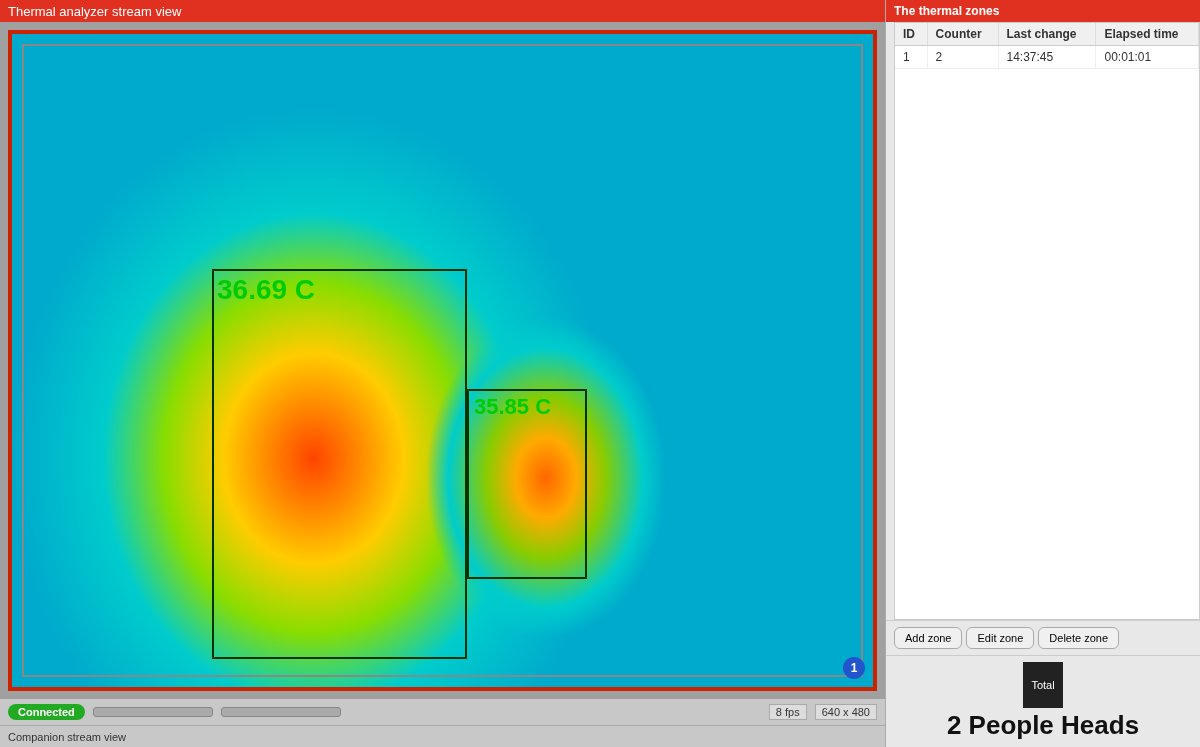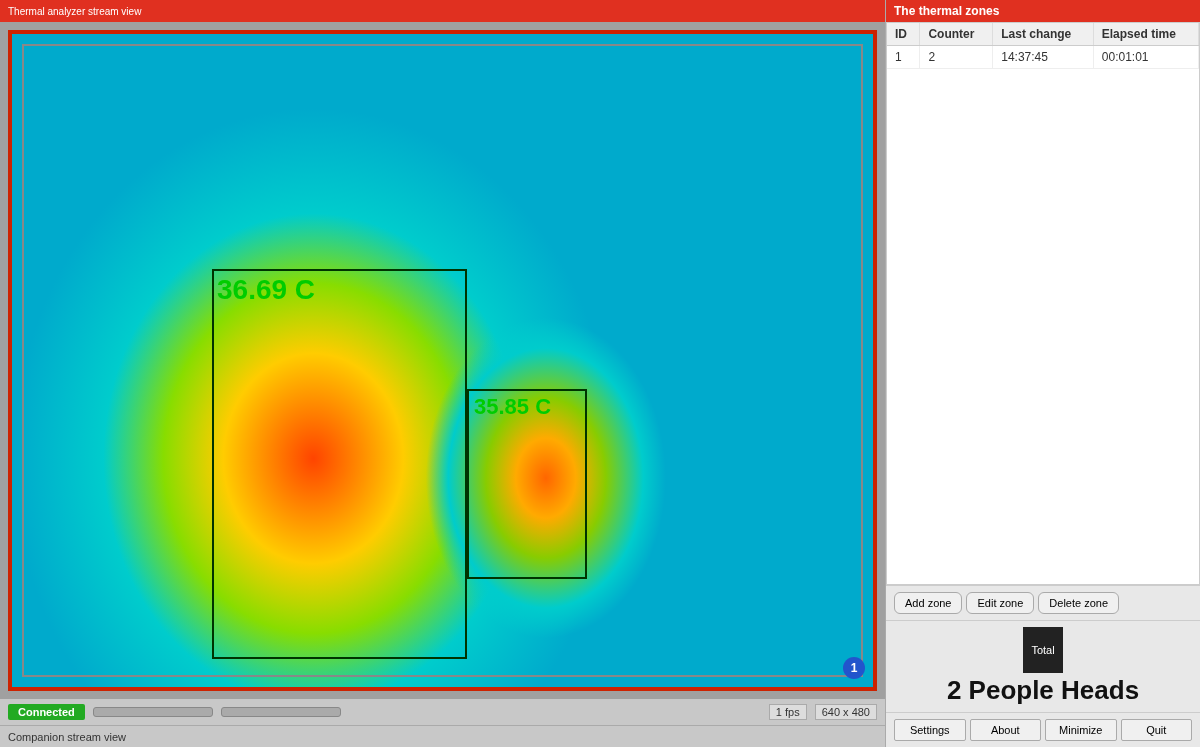--- a/index.html
+++ b/index.html
@@ -20,21 +20,21 @@
       height: 747px;
       display: flex;
       flex-direction: column;
       background: #c8c8c8;
     }
 
     #stream-title-bar {
       background: #e03020;
       color: white;
       padding: 4px 8px;
-      font-size: 10px;
+      font-size: 13px;
       height: 22px;
       display: flex;
       align-items: center;
     }
 
     #thermal-view-container {
       flex: 1;
       background: #a0a0a0;
       padding: 8px;
       position: relative;
@@ -135,21 +135,21 @@
       padding: 0 8px;
       gap: 8px;
     }
 
     #connected-badge {
       background: #22aa22;
       color: white;
       padding: 2px 10px;
       font-size: 11px;
       font-weight: bold;
-      border-radius: 2px;
+      border-radius: 8px;
     }
 
     .scrollbar-placeholder {
       width: 120px;
       height: 10px;
       background: #aaa;
       border-radius: 3px;
       border: 1px solid #888;
     }
 
@@ -201,20 +201,21 @@
       height: 22px;
       display: flex;
       align-items: center;
     }
 
     #zones-table-container {
       background: white;
       flex: 1;
       border: 1px solid #ccc;
       overflow: hidden;
+      margin-left: 8px;
     }
 
     #zones-table {
       width: 100%;
       border-collapse: collapse;
       font-size: 12px;
     }
 
     #zones-table th {
       background: #f0f0f0;
@@ -311,21 +312,21 @@
       <div id="temp-label-2">35.85 C</div>
       <div id="counter-badge">1</div>
     </div>
   </div>
 
   <div id="status-bar">
     <div id="connected-badge">Connected</div>
     <div class="scrollbar-placeholder"></div>
     <div class="scrollbar-placeholder"></div>
     <div class="spacer"></div>
-    <div id="fps-label">1 fps</div>
+    <div id="fps-label">8 fps</div>
     <div id="resolution-label">640 x 480</div>
   </div>
 
   <div id="companion-bar">
     <span>Companion stream view</span>
   </div>
 </div>
 
 <div id="right-panel">
   <div id="zones-title">The thermal zones</div>
@@ -356,19 +357,13 @@
     <button class="zone-btn">Add zone</button>
     <button class="zone-btn">Edit zone</button>
     <button class="zone-btn">Delete zone</button>
   </div>
 
   <div id="total-section">
     <div id="total-label-badge">Total</div>
     <span id="total-count">2 People Heads</span>
   </div>
 
-  <div id="bottom-buttons">
-    <button class="bottom-btn">Settings</button>
-    <button class="bottom-btn">About</button>
-    <button class="bottom-btn">Minimize</button>
-    <button class="bottom-btn">Quit</button>
-  </div>
 </div>
 
 </body></html>

